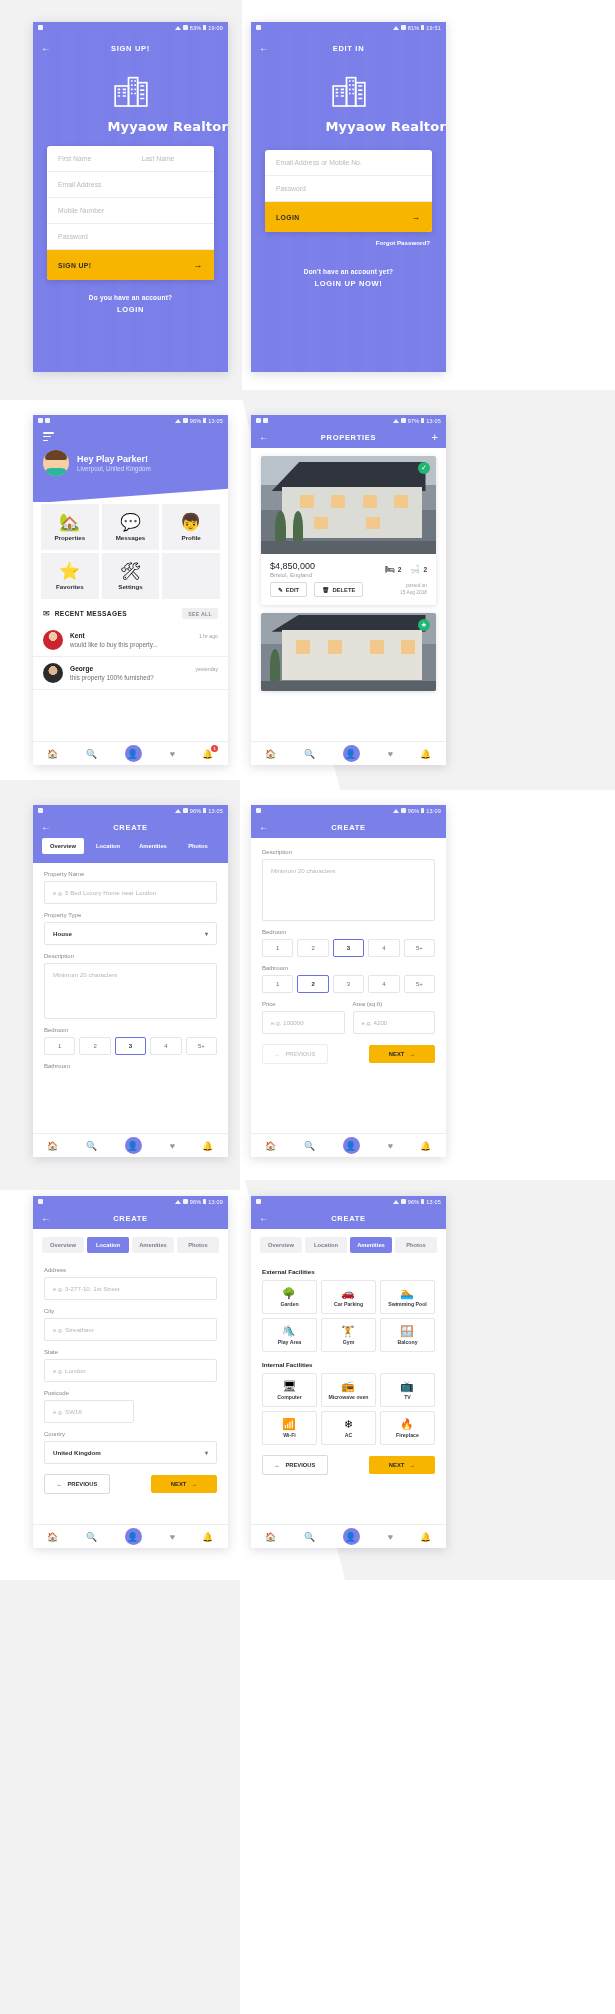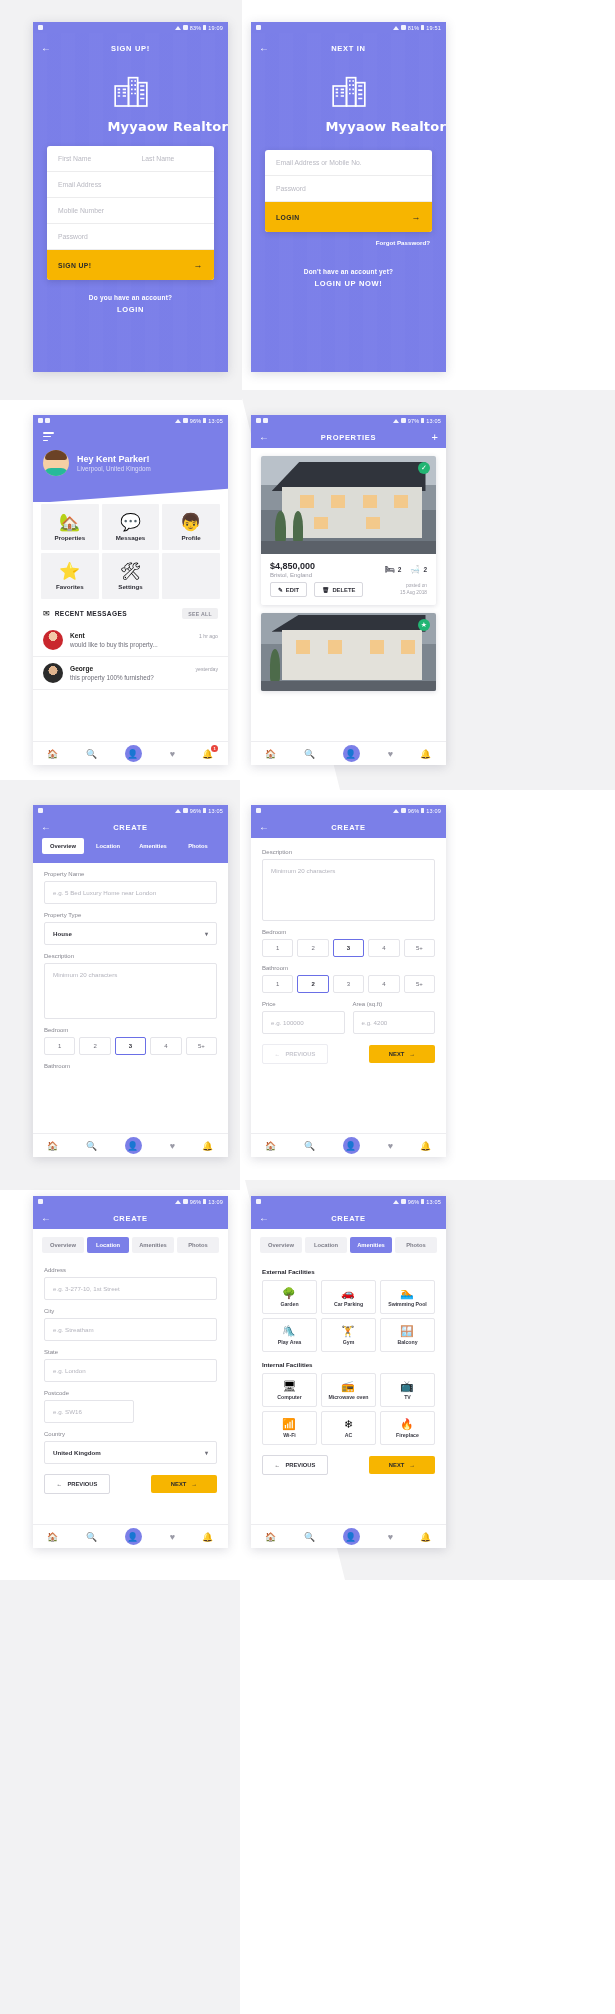--- a/index.html
+++ b/index.html
@@ -171,21 +171,21 @@
   }
   .prop-img.two{height:78px;background:linear-gradient(180deg,#9aa3ac 0 40%,#7d868f 40% 100%);}
   .prop-img .roof{position:absolute;left:6%;top:6%;width:88%;height:30%;background:#30343c;clip-path:polygon(0 100%,18% 0,100% 0,100% 100%);}
   .prop-img .wall{position:absolute;left:12%;top:32%;width:80%;height:52%;background:#dcdcd6;}
   .prop-img .win{position:absolute;width:8%;height:13%;background:#f3c98b;}
   .prop-img .tree{position:absolute;bottom:10%;width:6%;height:34%;background:#4d6b4a;border-radius:50% 50% 20% 20%;}
   .prop-img .ground{position:absolute;left:0;bottom:0;width:100%;height:13%;background:#5b6169;}
   .check-badge{position:absolute;right:6px;top:6px;width:12px;height:12px;border-radius:50%;background:#22b573;color:#fff;font-size:7px;display:flex;align-items:center;justify-content:center;}
   .star-badge{position:absolute;right:6px;top:6px;width:12px;height:12px;border-radius:50%;background:#22b573;color:#fff;font-size:7px;display:flex;align-items:center;justify-content:center;}
   .prop-meta{display:flex;align-items:center;padding:7px 9px 4px 9px;}
-  .prop-price{font-size:9px;font-weight:bold;color:#24242c;}
+  .prop-price{font-size:9px;font-weight:normal;color:#24242c;}
   .prop-city{font-size:6px;color:#9b9ba6;margin-top:1px;}
   .prop-specs{margin-left:auto;display:flex;gap:9px;align-items:center;}
   .spec{display:flex;align-items:center;gap:3px;font-size:6.5px;color:#3a3a44;font-weight:bold;}
   .spec .si{font-size:8px;color:#55555f;}
   .prop-actions{display:flex;align-items:center;gap:7px;padding:0 9px 8px 9px;}
   .act-btn{border:1px solid #d8d8de;border-radius:2px;padding:3.5px 7px;font-size:5.8px;font-weight:bold;color:#31313a;display:flex;align-items:center;gap:3px;}
   .posted{margin-left:auto;text-align:right;font-size:4.8px;color:#a3a3ad;line-height:1.35;}
 
   
   .tabs{display:flex;background:#7b7fe8;padding:0 9px 9px 9px;gap:3px;}
@@ -299,21 +299,21 @@
       <span class="sb-ico wifi"></span>
       <span class="sb-ico"></span>
       <span class="sb-txt">81%</span>
       <span class="sb-ico bat"></span>
       <span class="sb-txt">19:51</span>
     </span>
   </div>
   <div class="auth-hero signin">
     <div class="appbar" style="background:transparent;">
       <span class="back-arrow">←</span>
-      <span class="title">NEXT IN</span>
+      <span class="title">EDIT IN</span>
     </div>
     <div class="hero-logo">
       <svg width="40" height="40" viewBox="0 0 48 48">
         <g fill="none" stroke="#ffffff" stroke-width="2">
           <rect x="5" y="18" width="16" height="24"></rect>
           <rect x="21" y="8" width="11" height="34"></rect>
           <rect x="32" y="14" width="11" height="28"></rect>
           <path d="M8 22h3M8 26h3M8 30h3M14 22h4M14 26h4M14 30h4"></path>
           <path d="M24 12h2M28 12h2M24 17h2M28 17h2M24 22h2M28 22h2M24 27h2M28 27h2"></path>
           <path d="M35 18h5M35 23h5M35 28h5M35 33h5"></path>
@@ -359,21 +359,21 @@
   </div>
   <div class="dash-head">
     <div class="hamburger">
           <span></span>
           <span></span>
           <span></span>
         </div>
     <div class="greet-row">
       <div class="avatar-ill"></div>
       <div>
-        <div class="greet-name">Hey Kent Parker!</div>
+        <div class="greet-name">Hey Play Parker!</div>
         <div class="greet-loc">Liverpool, United Kingdom</div>
       </div>
     </div>
   </div>
 
   <div class="tile-grid">
     <div class="tile">
       <span class="tile-ico">🏡</span>
       <span class="tile-label">Properties</span>
     </div>

